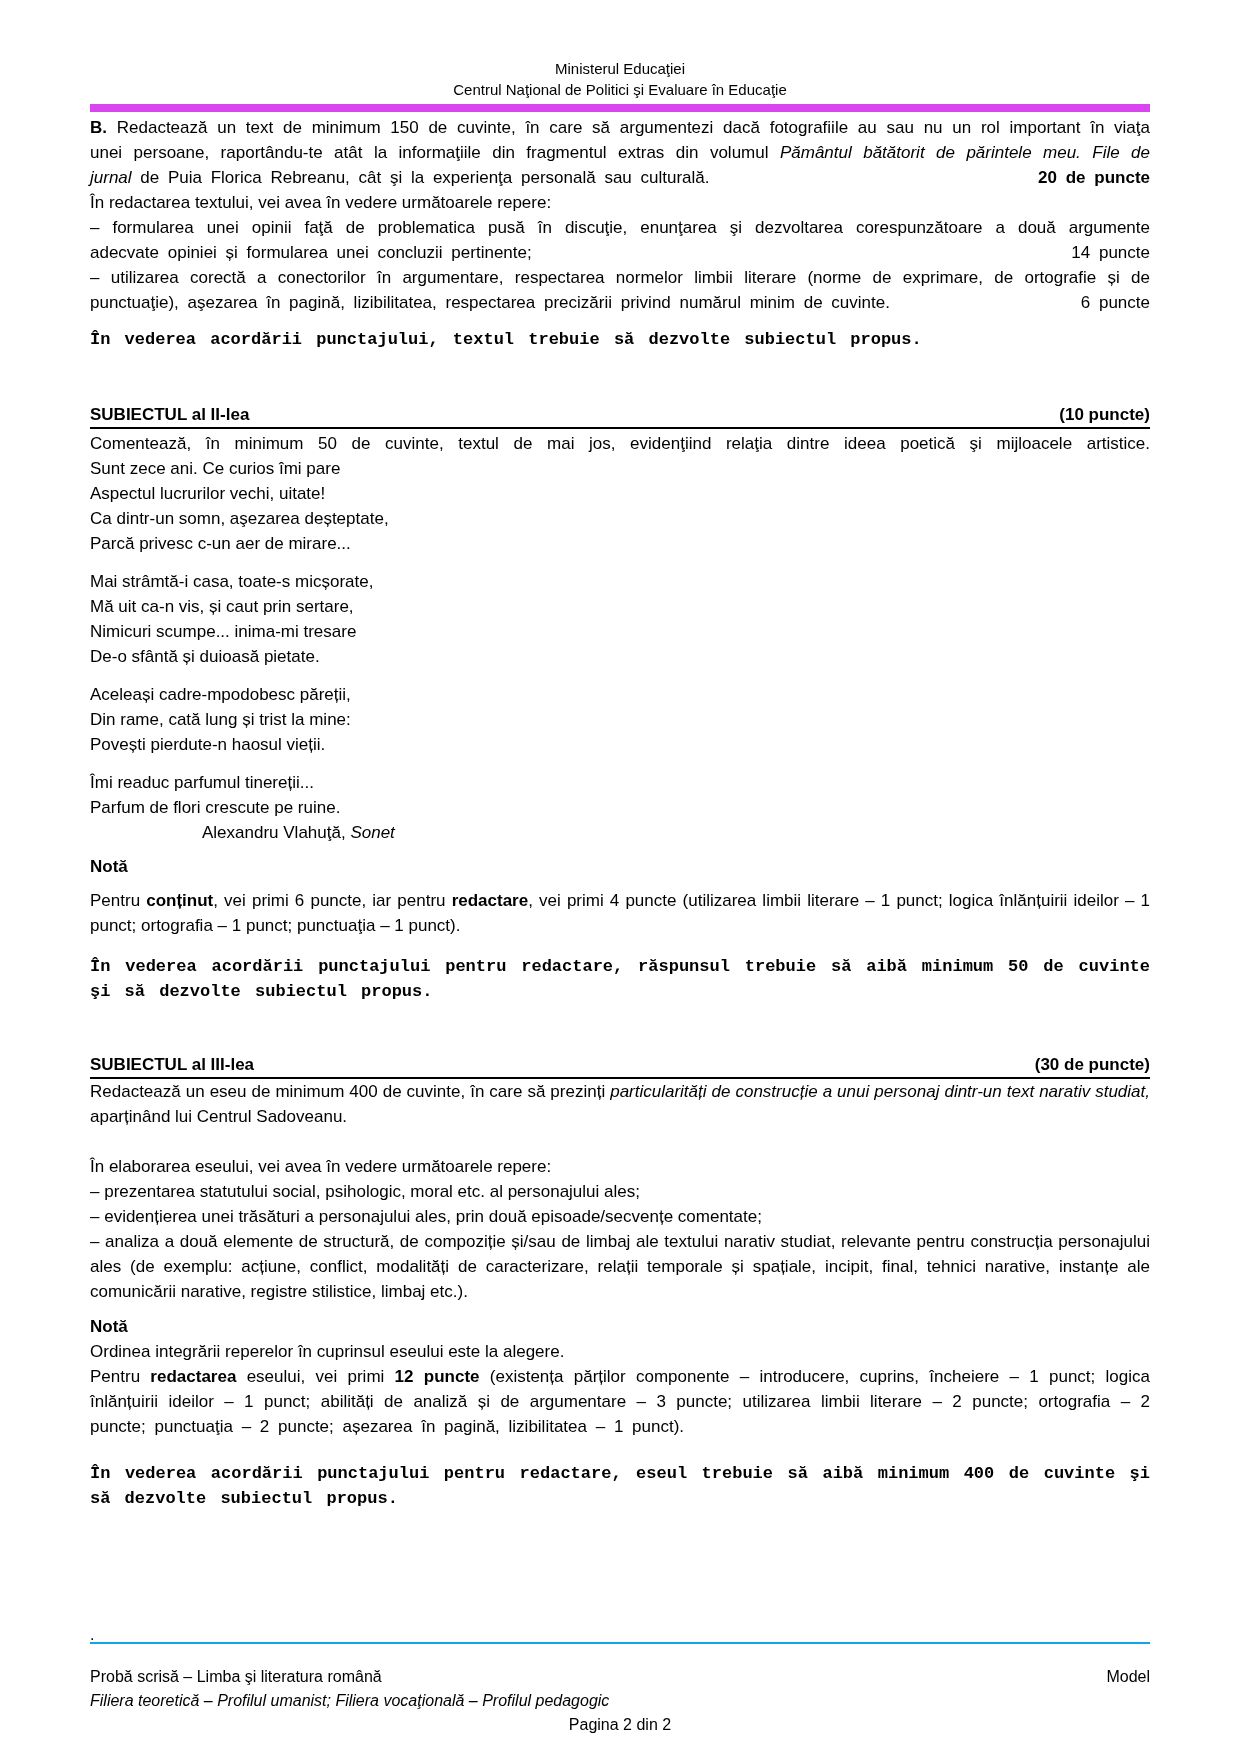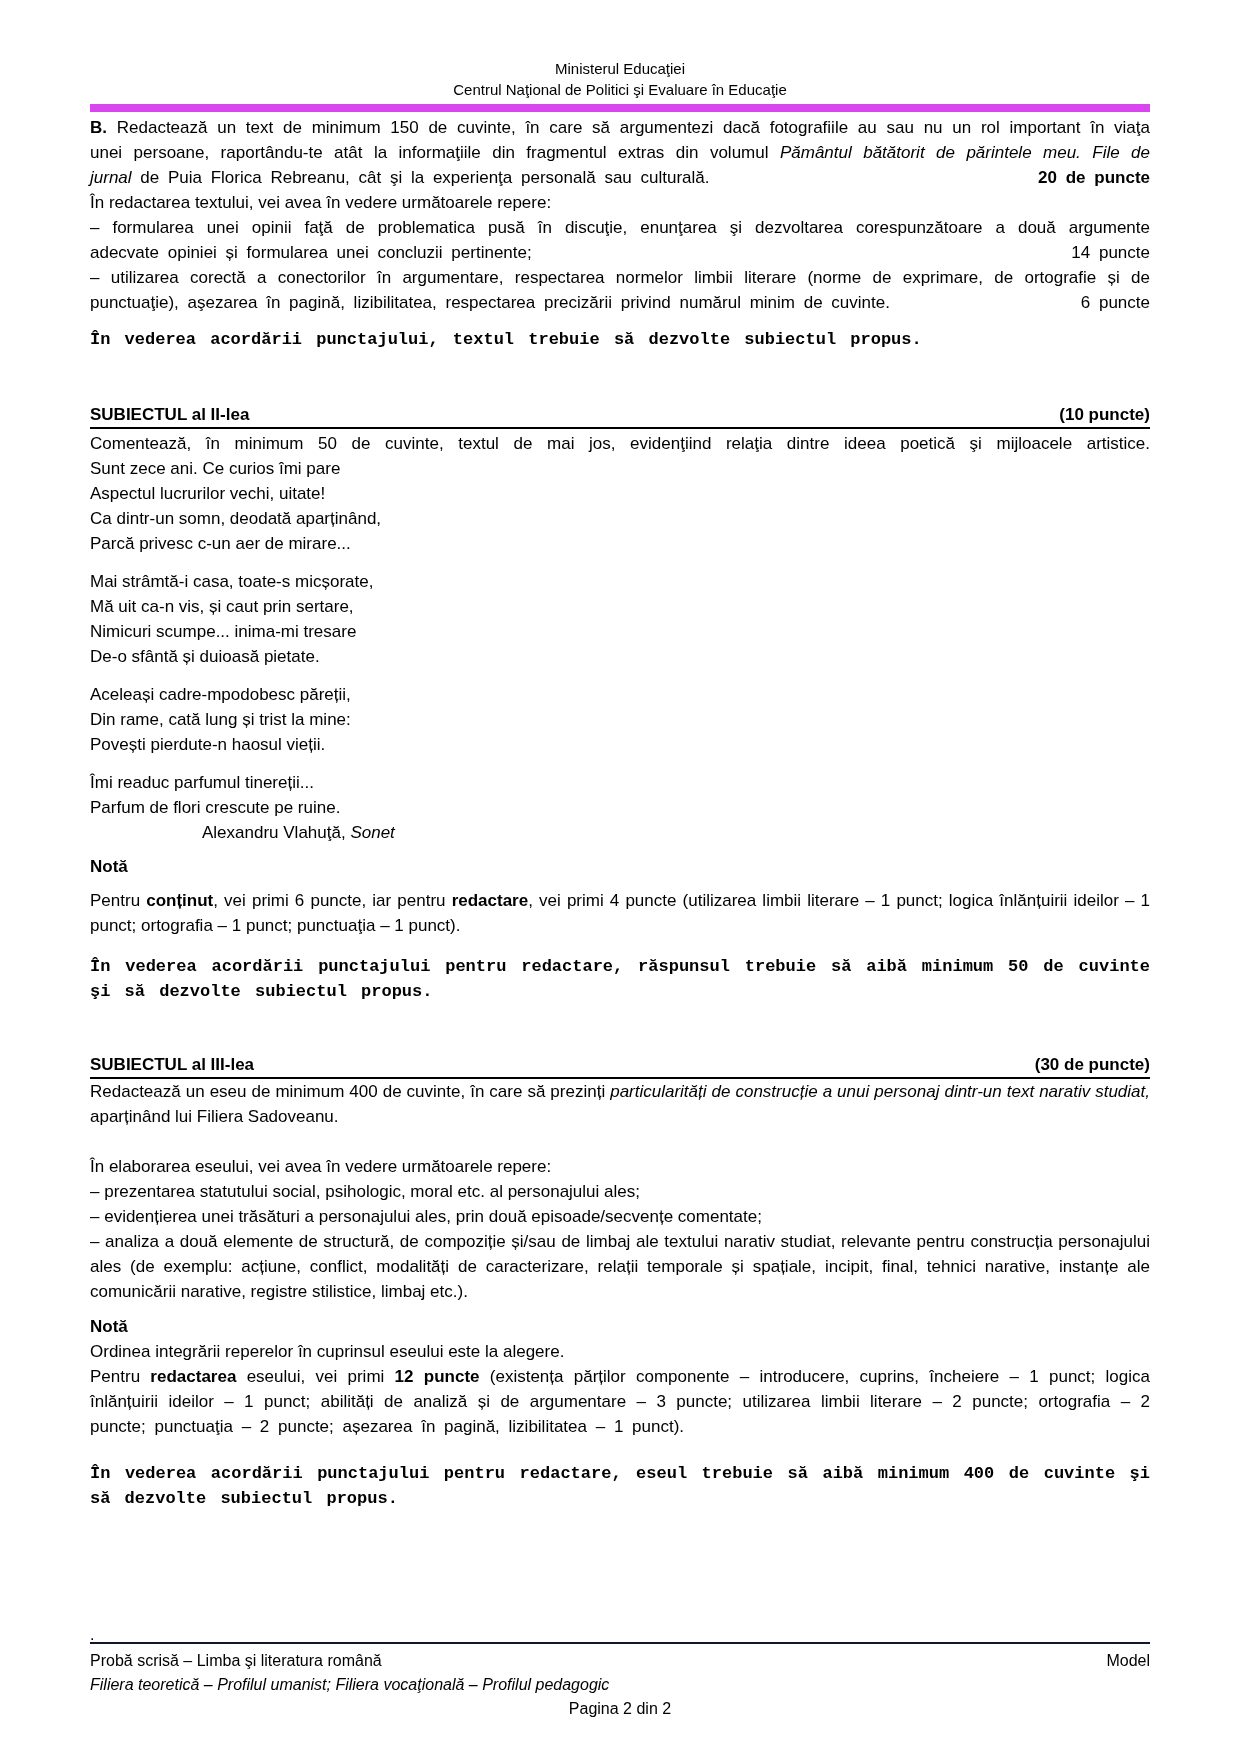--- a/index.html
+++ b/index.html
@@ -54,21 +54,21 @@
   .mt22 { margin-top: 22px; }
   .footer {
     position: absolute;
     left: 90px;
     right: 91px;
     top: 1628px;
     font-size: 16px;
     line-height: 24px;
   }
   .stray { font-size: 16px; line-height: 14px; }
-  .footer-rule { border-top: 2px solid #0f172a; padding-top: 5px; }
+  .footer-rule { border-top: 2px solid #0ea5e9; padding-top: 21px; }
   .footer-row { display: flex; justify-content: space-between; }
   .footer-filiera { font-style: italic; }
   .footer-page { text-align: center; }
 </style>
 </head>
 <body>
 
 <div class="page">
 
   <div class="doc-header">
@@ -91,21 +91,21 @@
   <div class="subject-heading">
     <span>SUBIECTUL al II-lea</span>
     <span>(10 puncte)</span>
   </div>
   <p class="fitline">Comentează, în minimum 50 de cuvinte, textul de mai jos, evidenţiind relaţia dintre ideea poetică şi mijloacele artistice.</p>
 
   <div class="poem">
     <div class="stanza">
       <p>Sunt zece ani. Ce curios îmi pare</p>
       <p>Aspectul lucrurilor vechi, uitate!</p>
-      <p>Ca dintr-un somn, deodată aparținând,</p>
+      <p>Ca dintr-un somn, aşezarea deșteptate,</p>
       <p>Parcă privesc c-un aer de mirare...</p>
     </div>
     <div class="stanza">
       <p>Mai strâmtă-i casa, toate-s micșorate,</p>
       <p>Mă uit ca-n vis, și caut prin sertare,</p>
       <p>Nimicuri scumpe... inima-mi tresare</p>
       <p>De-o sfântă și duioasă pietate.</p>
     </div>
     <div class="stanza">
       <p>Aceleași cadre-mpodobesc păreții,</p>
@@ -126,21 +126,21 @@
   <p class="just scoring">
     <span>Pentru </span><span class="b">conținut</span><span>, vei primi 6 puncte, iar pentru </span><span class="b">redactare</span><span>, vei primi 4 puncte (utilizarea limbii literare – 1 punct; logica înlănțuirii ideilor – 1 punct; ortografia – 1 punct; punctuaţia – 1 punct).</span>
   </p>
   <p class="req-note mt16">În vederea acordării punctajului pentru redactare, răspunsul trebuie să aibă minimum 50 de cuvinte şi să dezvolte subiectul propus.</p>
 
   <div class="subject-heading mt48">
     <span>SUBIECTUL al III-lea</span>
     <span>(30 de puncte)</span>
   </div>
   <p class="just">
-    <span>Redactează un eseu de minimum 400 de cuvinte, în care să prezinți </span><span class="i">particularități de construcție a unui personaj dintr-un text narativ studiat,</span><span> aparținând lui Filiera Sadoveanu.</span>
+    <span>Redactează un eseu de minimum 400 de cuvinte, în care să prezinți </span><span class="i">particularități de construcție a unui personaj dintr-un text narativ studiat,</span><span> aparținând lui Centrul Sadoveanu.</span>
   </p>
   <p class="mt25">În elaborarea eseului, vei avea în vedere următoarele repere:</p>
   <p class="just">– prezentarea statutului social, psihologic, moral etc. al personajului ales;</p>
   <p class="just">– evidențierea unei trăsături a personajului ales, prin două episoade/secvențe comentate;</p>
   <p class="just">– analiza a două elemente de structură, de compoziție și/sau de limbaj ale textului narativ studiat, relevante pentru construcția personajului ales (de exemplu: acțiune, conflict, modalități de caracterizare, relații temporale și spațiale, incipit, final, tehnici narative, instanțe ale comunicării narative, registre stilistice, limbaj etc.).</p>
 
   <p class="nota mt10">Notă</p>
   <p>Ordinea integrării reperelor în cuprinsul eseului este la alegere.</p>
   <p class="just ws">
     <span>Pentru </span><span class="b">redactarea</span><span> eseului, vei primi </span><span class="b">12 puncte</span><span> (existența părților componente – introducere, cuprins, încheiere – 1 punct; logica înlănțuirii ideilor – 1 punct; abilități de analiză și de argumentare – 3 puncte; utilizarea limbii literare – 2 puncte; ortografia – 2 puncte; punctuaţia – 2 puncte; așezarea în pagină, lizibilitatea – 1 punct).</span>

